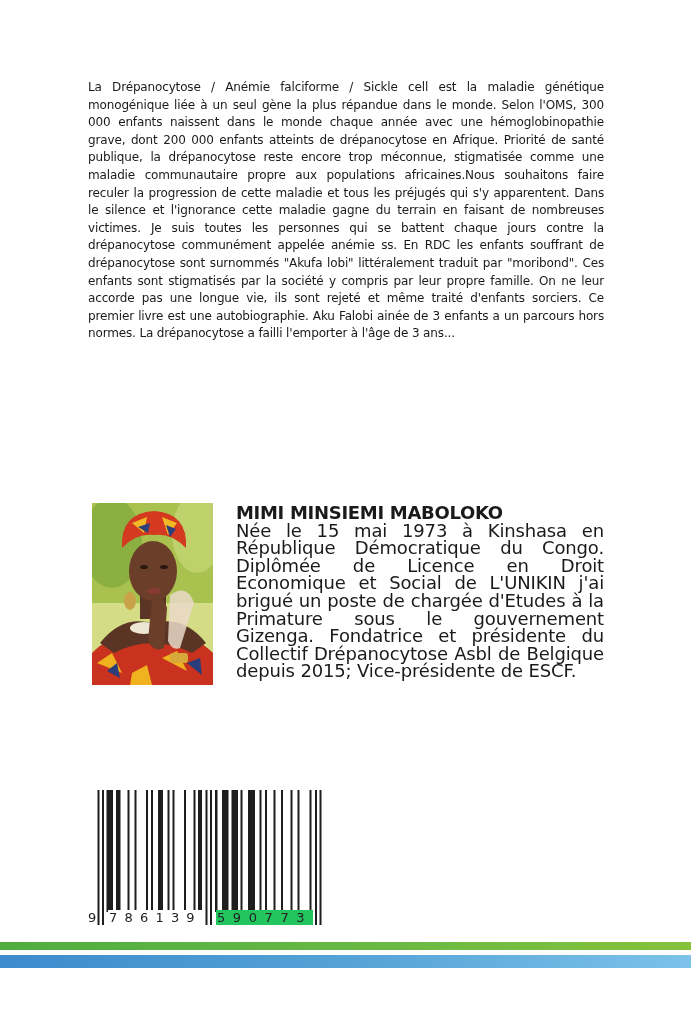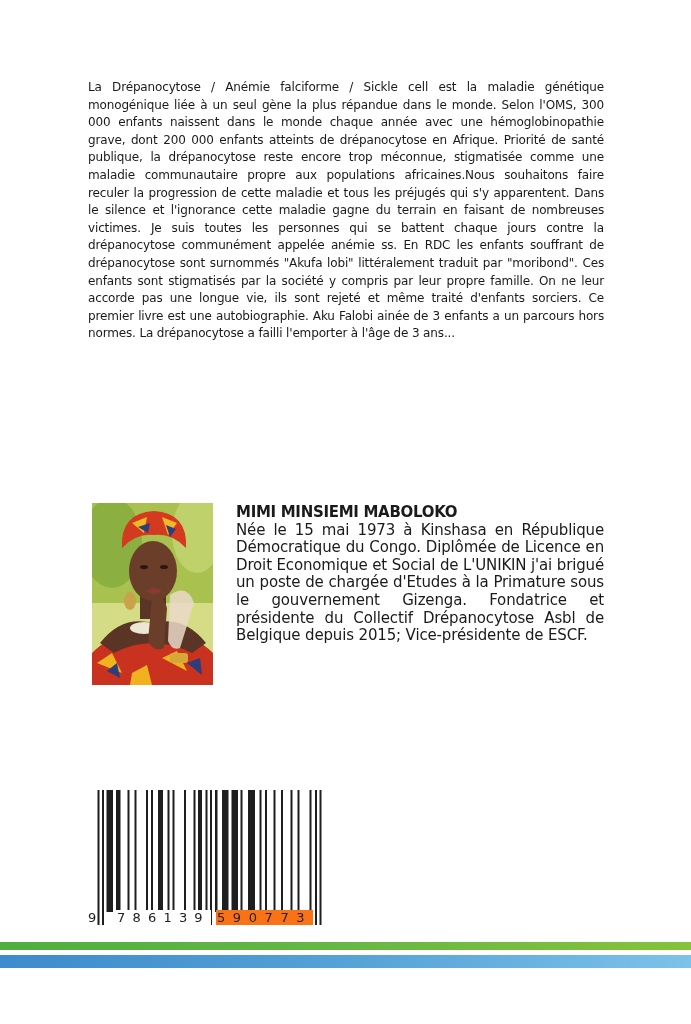--- a/index.html
+++ b/index.html
@@ -16,21 +16,21 @@
     font-family: "DejaVu Sans", sans-serif;
   }
   .photo {
     position: absolute; left: 92px; top: 503px; width: 121px; height: 182px;
     overflow: hidden;
     background: linear-gradient(180deg, #b6c95a 0%, #9fbf47 25%, #c9d86c 55%, #d7df87 100%);
   }
   .photo svg { display: block; }
   .author {
     position: absolute; left: 236px; top: 504px; width: 368px;
-    font-size: 15px; line-height: 17.6px; text-align: justify; letter-spacing: -0.15px;
+    font-size: 18px; line-height: 17.6px; text-align: justify; letter-spacing: -0.15px;
   }
   .author-name { font-weight: bold; display: block; text-align: left; letter-spacing: -0.3px; }
   .author-bio { display: block; }
   .barcode {
     position: absolute; left: 88px; top: 788px; width: 240px; height: 145px;
   }
   .barcode svg { display: block; }
   .stripe-green {
     position: absolute; left: 0; top: 942px; width: 691px; height: 8px;
     background: linear-gradient(90deg, #4fae3f 0%, #66b844 50%, #86c23a 100%);
@@ -121,19 +121,19 @@
       <rect x="202.5" y="2" width="2" height="122"></rect>
       <rect x="209.5" y="2" width="2" height="122"></rect>
 
       <rect x="221.5" y="2" width="2" height="135"></rect>
       <rect x="227" y="2" width="2" height="135"></rect>
       <rect x="231.5" y="2" width="2" height="135"></rect>
     </g>
   </svg>
   <div style="position:absolute; left:0; top:122px; width:240px; height:16px; font-family:'DejaVu Sans', sans-serif; font-size:13px; color:#222;">
     <span style="position:absolute; left:0px; top:0;">9</span>
-    <span style="position:absolute; left:28px; top:0; letter-spacing:7.2px; background:#fff; padding:0 1px;">786139</span>
-    <span style="position:absolute; left:128px; top:0; letter-spacing:7.6px; background:#f97316; padding:0 1px;">590773</span>
+    <span style="position:absolute; left:20px; top:0; letter-spacing:7.2px; background:#fff; padding:0 1px;">786139</span>
+    <span style="position:absolute; left:128px; top:0; letter-spacing:7.6px; background:#22c55e; padding:0 1px;">590773</span>
   </div>
 </div>
 
 <div class="stripe-green"></div>
 <div class="stripe-blue"></div>
 
 </body></html>

